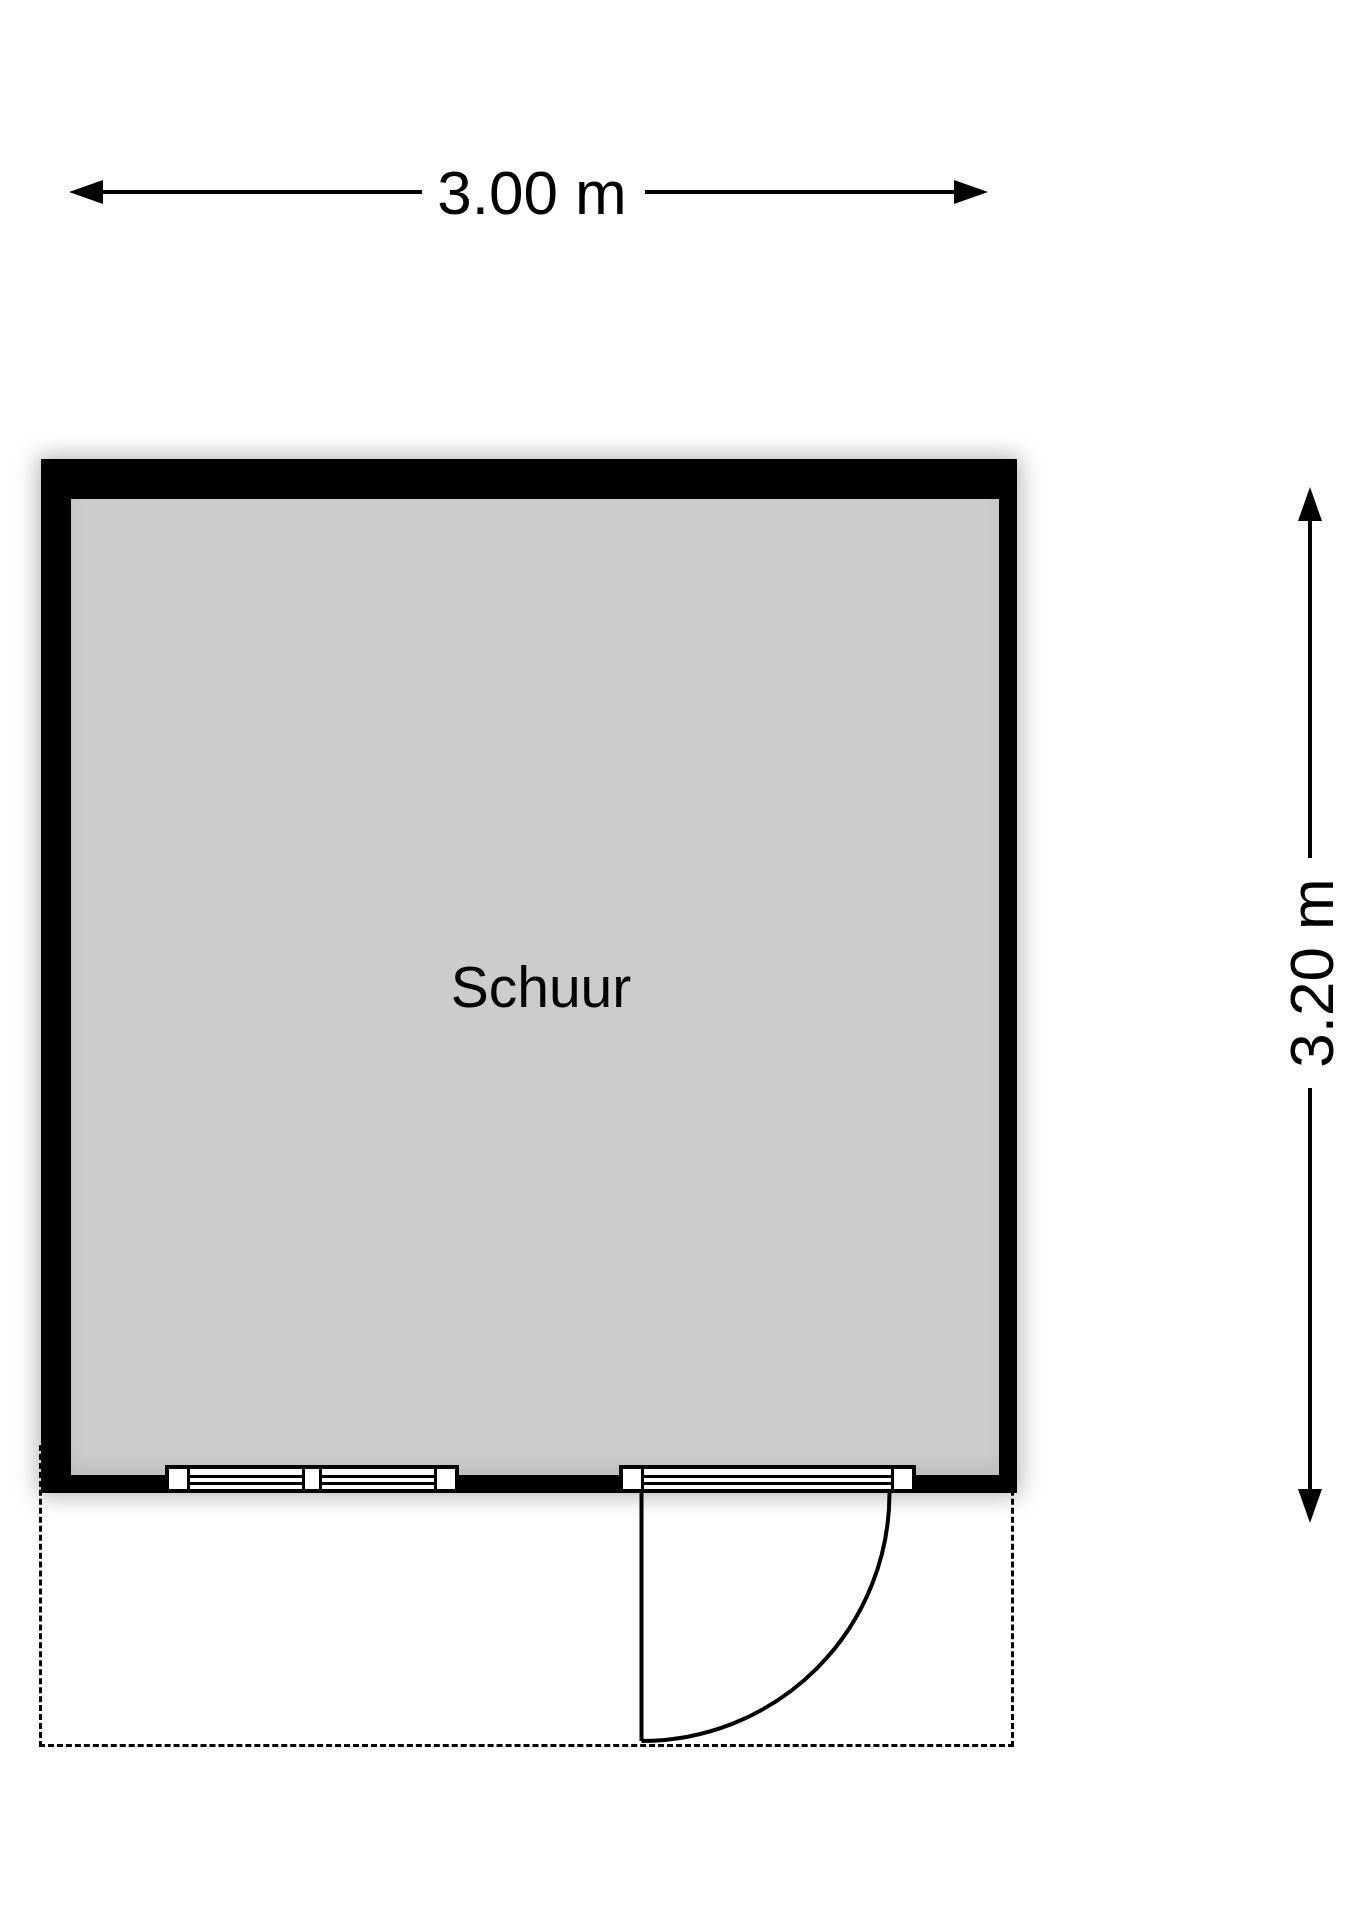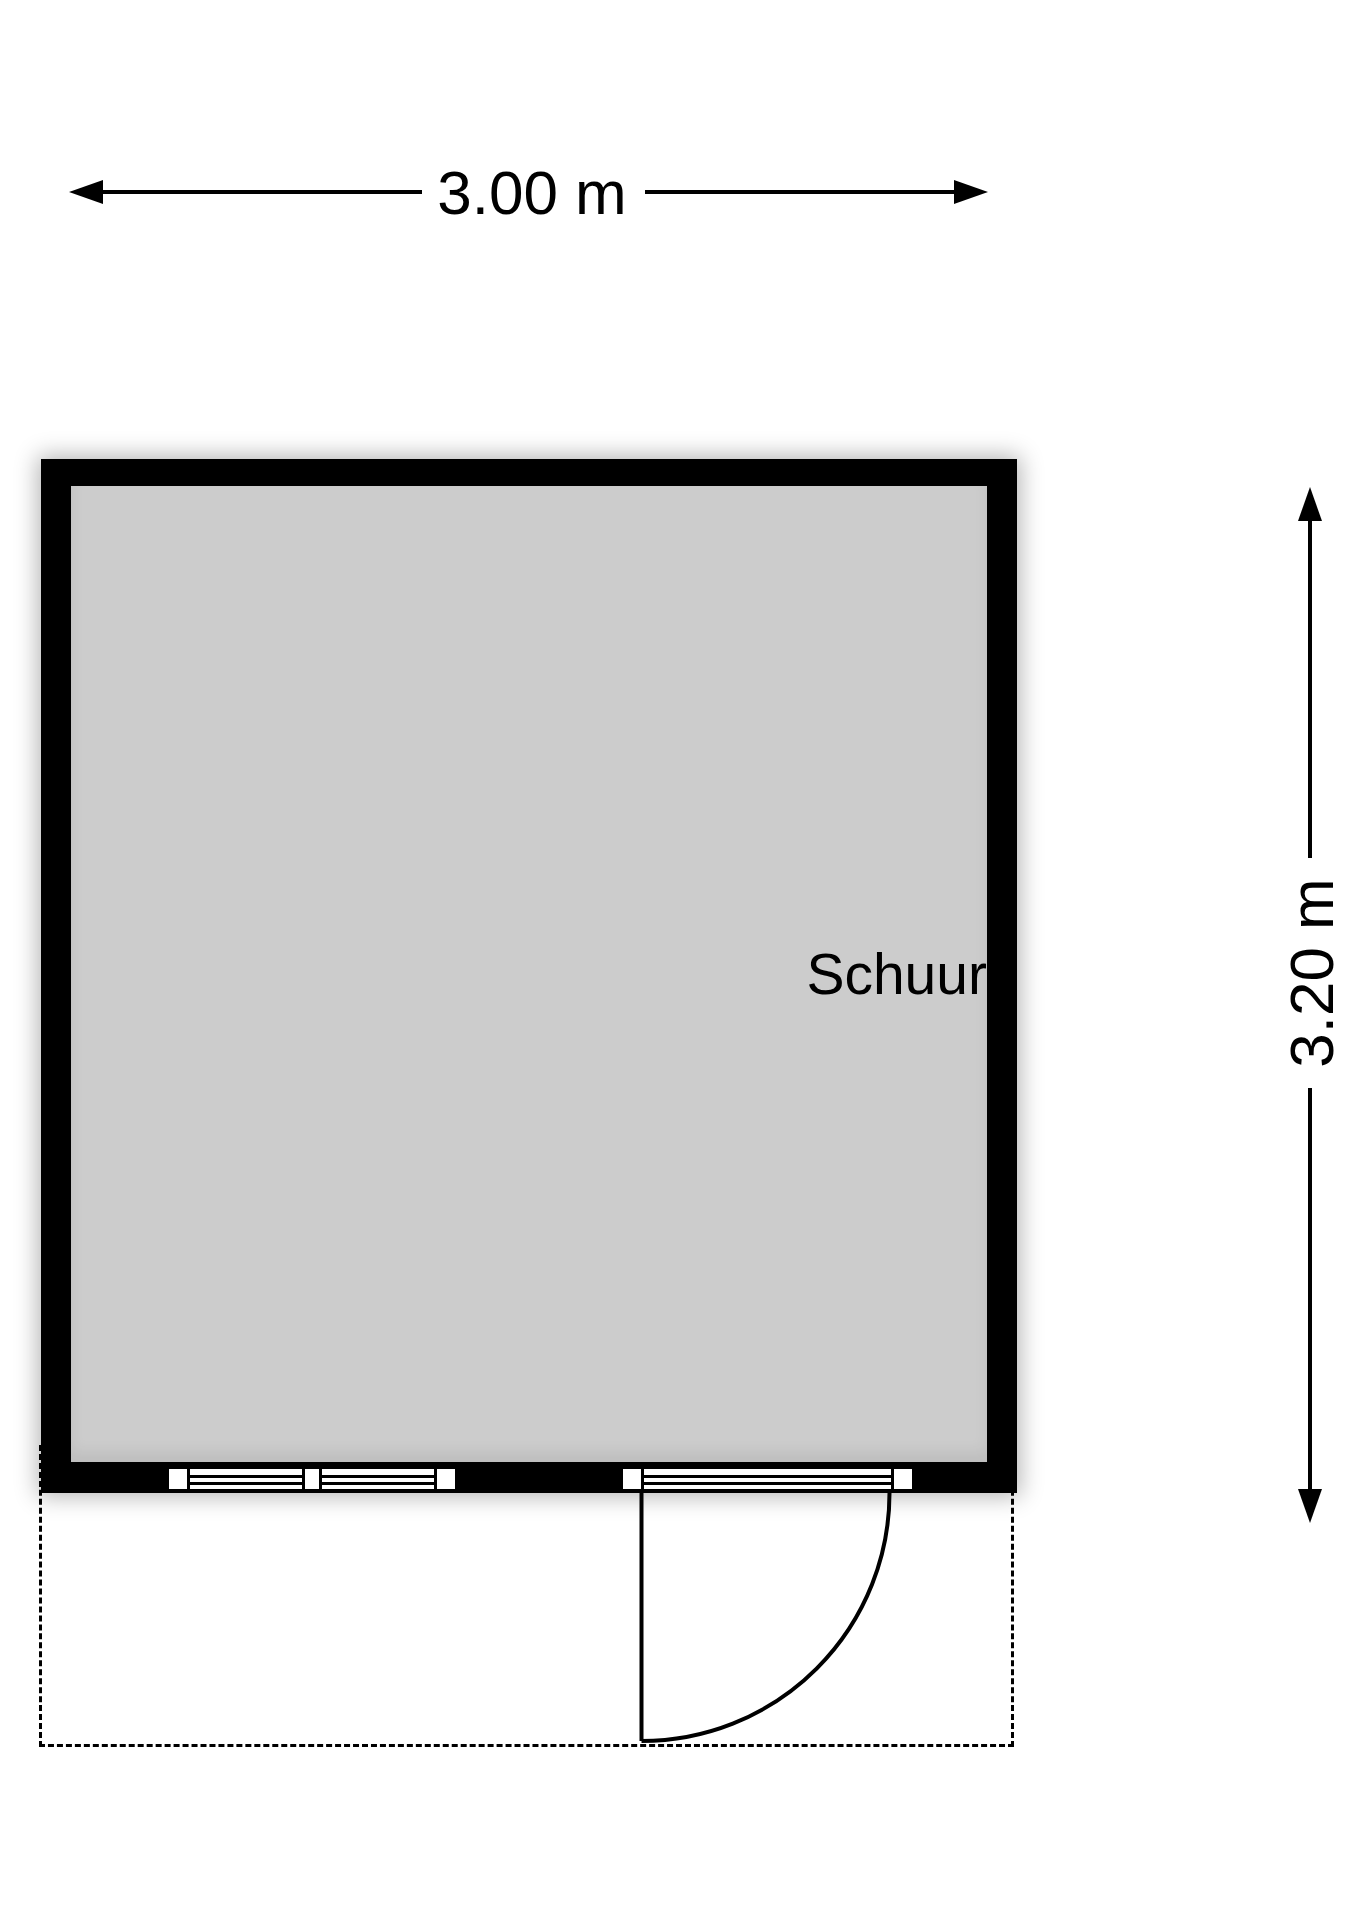--- a/index.html
+++ b/index.html
@@ -26,24 +26,25 @@
     white-space:nowrap;
   }
   .dim-label.rot{transform:rotate(-90deg);}
   
   .building{
     position:absolute;left:41px;top:459px;width:976px;height:1034px;
     background:#000;
     box-shadow:0 0 22px 3px rgba(0,0,0,0.30);
   }
   .floor{
-    position:absolute;left:71px;top:486px;width:916px;height:976px;
+    position:absolute;left:71px;top:499px;width:916px;height:976px;
     background:#cccccc;
-    display:flex;align-items:center;justify-content:flex-end;
+    display:flex;align-items:center;justify-content:center;
     box-shadow:inset 0 -10px 14px rgba(0,0,0,0.07);
+    padding-left:12px;
   }
   .room-label{font-size:57px;color:#000;}
   
   .opening{
     position:absolute;top:1465px;height:28px;
     background:#fff;border:4px solid #000;box-sizing:border-box;
     display:flex;flex-direction:row;align-items:stretch;
   }
   .endbox{width:18px;background:#fff;}
   .endbox.first{border-right:3px solid #000;}

